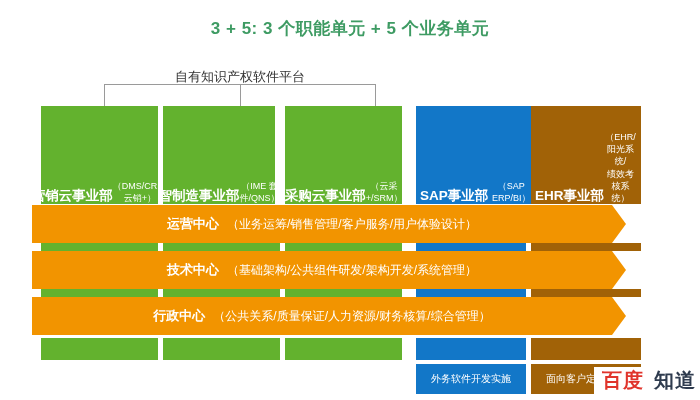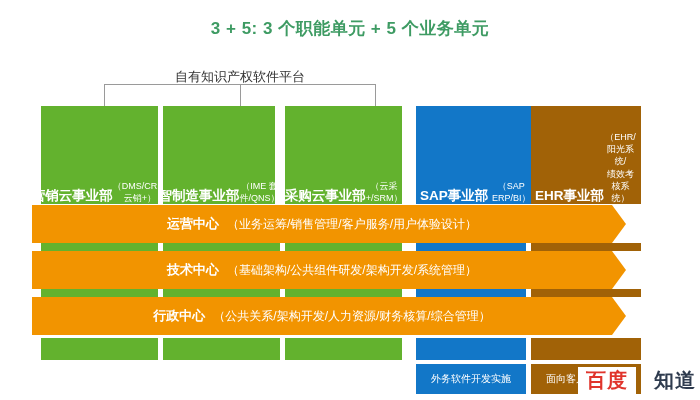--- a/index.html
+++ b/index.html
@@ -82,21 +82,21 @@
   }
 
   
   .watermark{
     position:absolute;right:4px;bottom:6px;
     font-size:20px;font-weight:bold;
     letter-spacing:1px;
     display:flex;align-items:center;
   }
   .wm-red{color:#e0342b;background:#fff;padding:0 8px;}
-  .wm-dark{color:#2f3c4f;margin-left:18px;}
+  .wm-dark{color:#2f3c4f;margin-left:2px;}
 </style>
 </head>
 <body>
 
 <div id="stage">
 
   <div class="title">3 + 5: 3 个职能单元 + 5 个业务单元</div>
 
   <div class="platform-label">自有知识产权软件平台</div>
   <div class="bracket"></div>
@@ -147,21 +147,21 @@
   </div>
 
   <div class="strip green" style="left:41px;top:289px;width:117px;"></div>
   <div class="strip green" style="left:163px;top:289px;width:117px;"></div>
   <div class="strip green" style="left:285px;top:289px;width:117px;"></div>
   <div class="strip blue-dark" style="left:416px;top:289px;width:110px;"></div>
   <div class="strip blue-light" style="left:531px;top:289px;width:110px;"></div>
 
   <div class="arrow" style="top:297px;width:580px;">
     <span class="a-title">行政中心</span>
-    <span class="a-sub">（公共关系/架构开发/人力资源/财务核算/综合管理）</span>
+    <span class="a-sub">（公共关系/质量保证/人力资源/财务核算/综合管理）</span>
   </div>
 
   <div class="strip green" style="left:41px;top:338px;width:117px;height:22px;"></div>
   <div class="strip green" style="left:163px;top:338px;width:117px;height:22px;"></div>
   <div class="strip green" style="left:285px;top:338px;width:117px;height:22px;"></div>
   <div class="strip blue-dark" style="left:416px;top:338px;width:110px;height:22px;"></div>
   <div class="strip blue-light" style="left:531px;top:338px;width:110px;height:22px;"></div>
 
   <div class="bottombox blue-dark" style="left:416px;top:364px;width:110px;">
     <span>外务软件开发实施</span>

